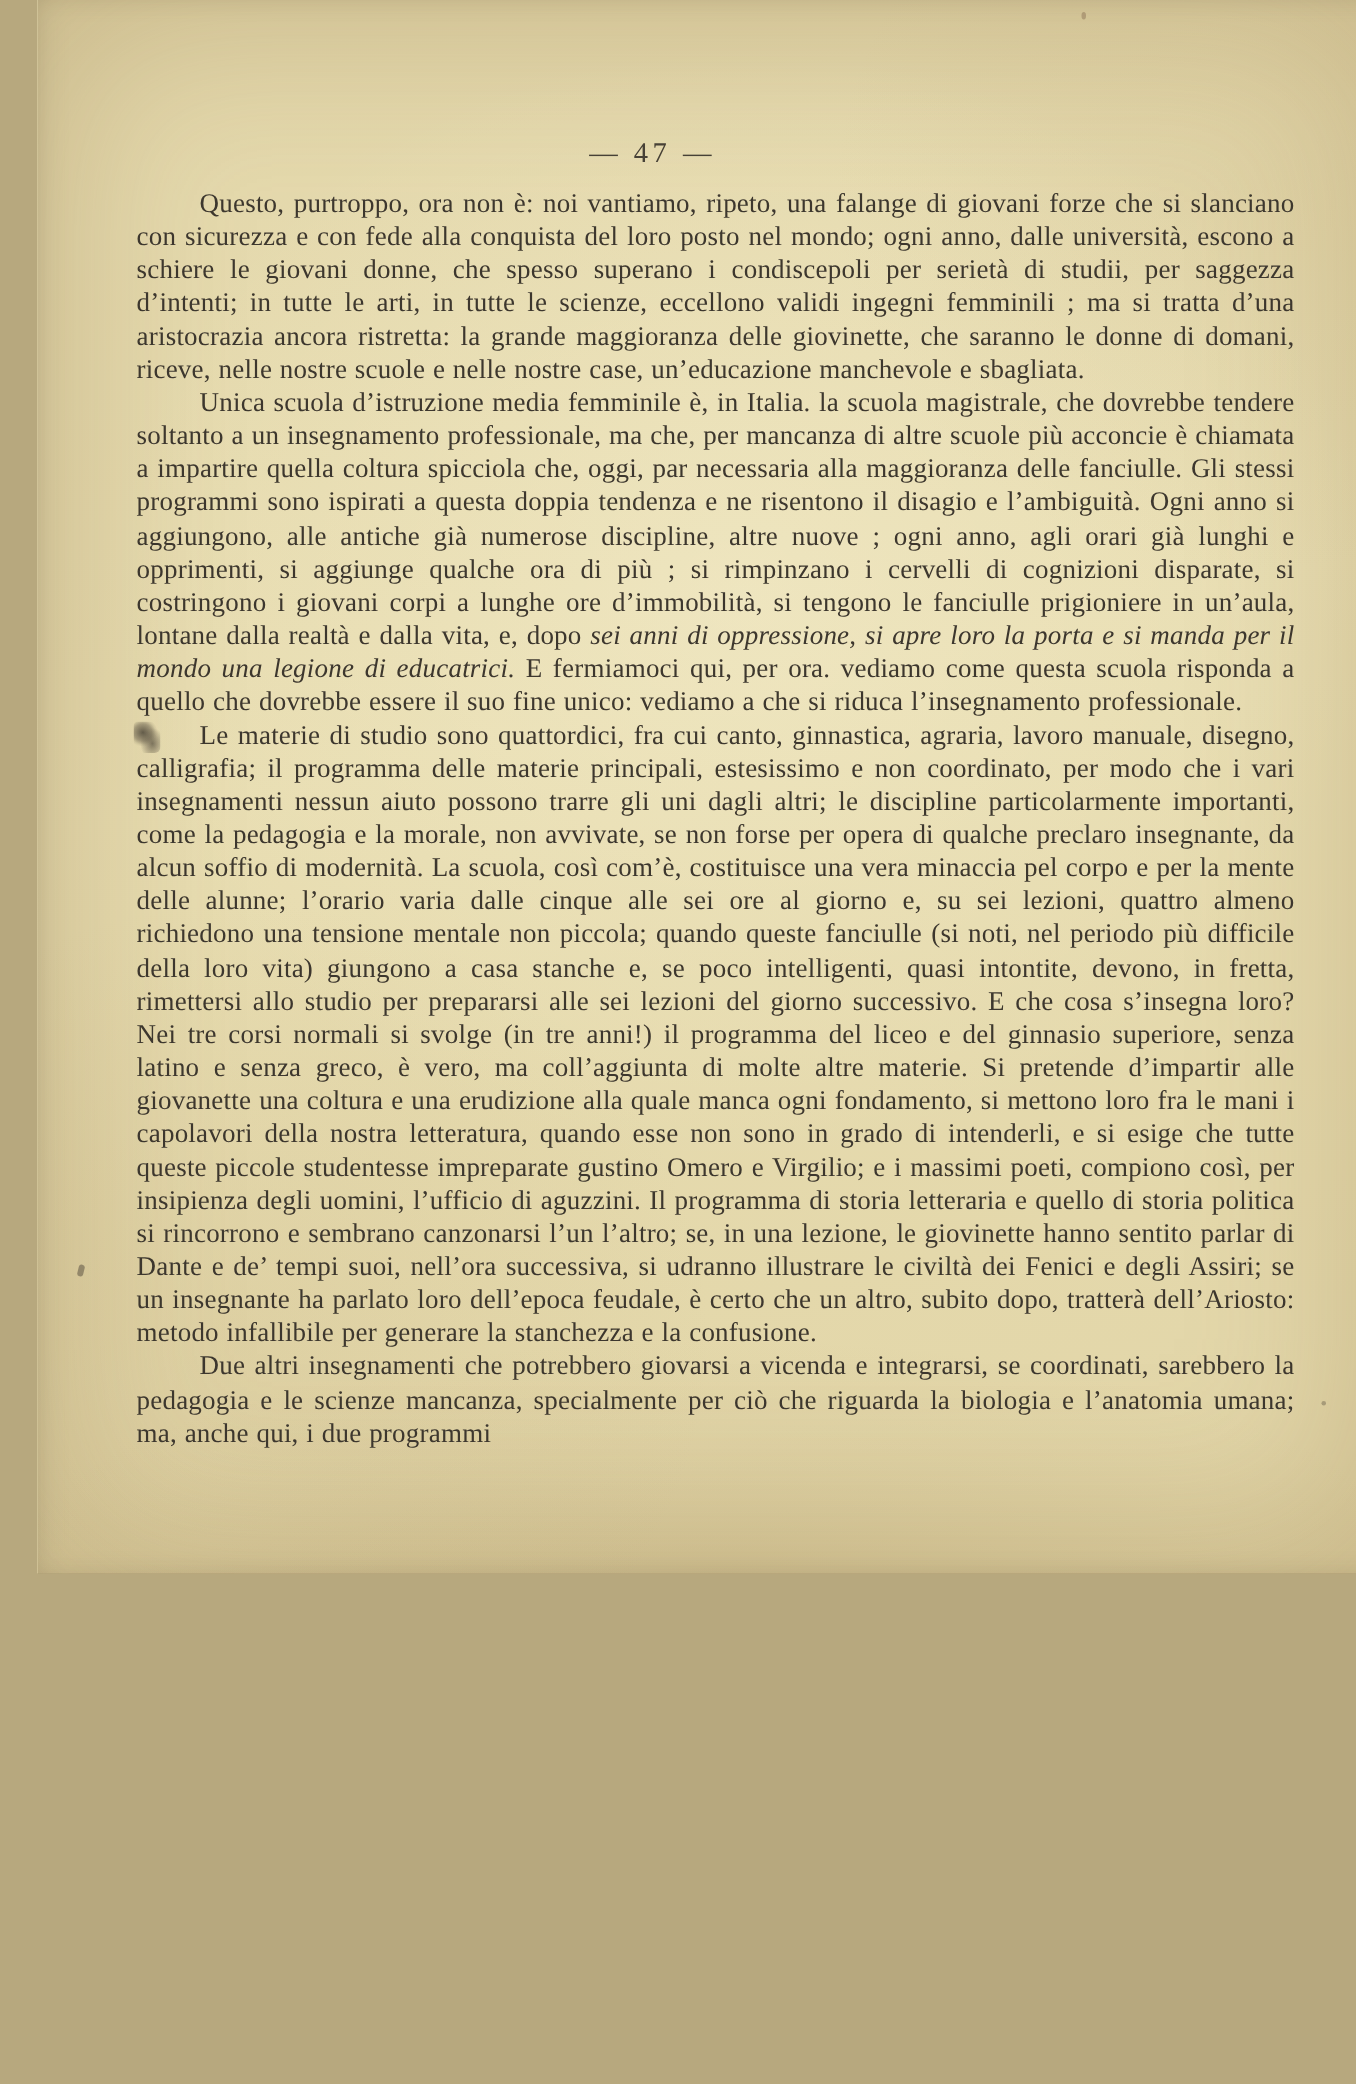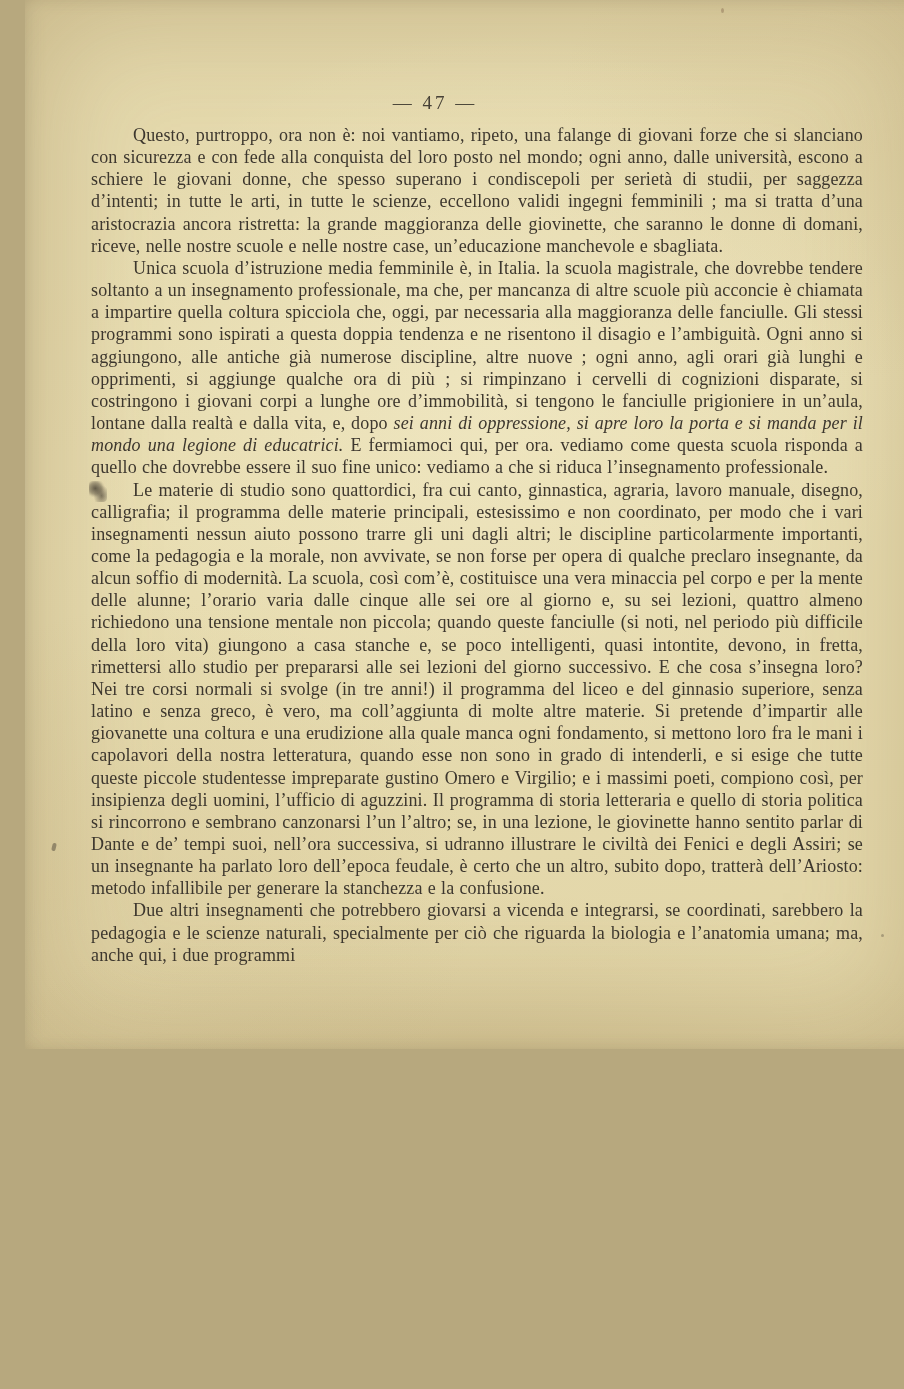--- a/index.html
+++ b/index.html
@@ -84,21 +84,21 @@
   <div class="page-number">— 47 —</div>
 
   <div class="text-block">
 
     <p class="para">Questo, purtroppo, ora non è: noi vantiamo, ripeto, una falange di giovani forze che si slanciano con sicurezza e con fede alla conquista del loro posto nel mondo; ogni anno, dalle università, escono a schiere le giovani donne, che spesso superano i condiscepoli per serietà di studii, per saggezza d’intenti; in tutte le arti, in tutte le scienze, eccellono validi ingegni femminili ; ma si tratta d’una aristocrazia ancora ristretta: la grande maggioranza delle giovinette, che saranno le donne di domani, riceve, nelle nostre scuole e nelle nostre case, un’educazione manchevole e sbagliata.</p>
 
     <p class="para"><span>Unica scuola d’istruzione media femminile è, in Italia. la scuola magistrale, che dovrebbe tendere soltanto a un insegnamento professionale, ma che, per mancanza di altre scuole più acconcie è chiamata a impartire quella coltura spicciola che, oggi, par necessaria alla maggioranza delle fanciulle. Gli stessi programmi sono ispirati a questa doppia tendenza e ne risentono il disagio e l’ambiguità. Ogni anno si aggiungono, alle antiche già numerose discipline, altre nuove ; ogni anno, agli orari già lunghi e opprimenti, si aggiunge qualche ora di più ; si rimpinzano i cervelli di cognizioni disparate, si costringono i giovani corpi a lunghe ore d’immobilità, si tengono le fanciulle prigioniere in un’aula, lontane dalla realtà e dalla vita, e, dopo </span><span class="italic">sei anni di oppressione, si apre loro la porta e si manda per il mondo una legione di educatrici.</span><span> E fermiamoci qui, per ora. vediamo come questa scuola risponda a quello che dovrebbe essere il suo fine unico: vediamo a che si riduca l’insegnamento professionale.</span></p>
 
     <p class="para"><span class="smudge"></span><span>Le materie di studio sono quattordici, fra cui canto, ginnastica, agraria, lavoro manuale, disegno, calligrafia; il programma delle materie principali, estesissimo e non coordinato, per modo che i vari insegnamenti nessun aiuto possono trarre gli uni dagli altri; le discipline particolarmente importanti, come la pedagogia e la morale, non avvivate, se non forse per opera di qualche preclaro insegnante, da alcun soffio di modernità. La scuola, così com’è, costituisce una vera minaccia pel corpo e per la mente delle alunne; l’orario varia dalle cinque alle sei ore al giorno e, su sei lezioni, quattro almeno richiedono una tensione mentale non piccola; quando queste fanciulle (si noti, nel periodo più difficile della loro vita) giungono a casa stanche e, se poco intelligenti, quasi intontite, devono, in fretta, rimettersi allo studio per prepararsi alle sei lezioni del giorno successivo. E che cosa s’insegna loro? Nei tre corsi normali si svolge (in tre anni!) il programma del liceo e del ginnasio superiore, senza latino e senza greco, è vero, ma coll’aggiunta di molte altre materie. Si pretende d’impartir alle giovanette una coltura e una erudizione alla quale manca ogni fondamento, si mettono loro fra le mani i capolavori della nostra letteratura, quando esse non sono in grado di intenderli, e si esige che tutte queste piccole studentesse impreparate gustino Omero e Virgilio; e i massimi poeti, compiono così, per insipienza degli uomini, l’ufficio di aguzzini. Il programma di storia letteraria e quello di storia politica si rincorrono e sembrano canzonarsi l’un l’altro; se, in una lezione, le giovinette hanno sentito parlar di Dante e de’ tempi suoi, nell’ora successiva, si udranno illustrare le civiltà dei Fenici e degli Assiri; se un insegnante ha parlato loro dell’epoca feudale, è certo che un altro, subito dopo, tratterà dell’Ariosto: metodo infallibile per generare la stanchezza e la confusione.</span></p>
 
-    <p class="para">Due altri insegnamenti che potrebbero giovarsi a vicenda e integrarsi, se coordinati, sarebbero la pedagogia e le scienze naturali, specialmente per ciò che riguarda la biologia e l’anatomia umana; ma, anche qui, i due programmi</p>
+    <p class="para">Due altri insegnamenti che potrebbero giovarsi a vicenda e integrarsi, se coordinati, sarebbero la pedagogia e le scienze mancanza, specialmente per ciò che riguarda la biologia e l’anatomia umana; ma, anche qui, i due programmi</p>
 
   </div>
 
   <span class="speck speck-a"></span>
   <span class="speck speck-b"></span>
   <span class="speck speck-c"></span>
   <span class="speck speck-d"></span>
 
 </div>
 

